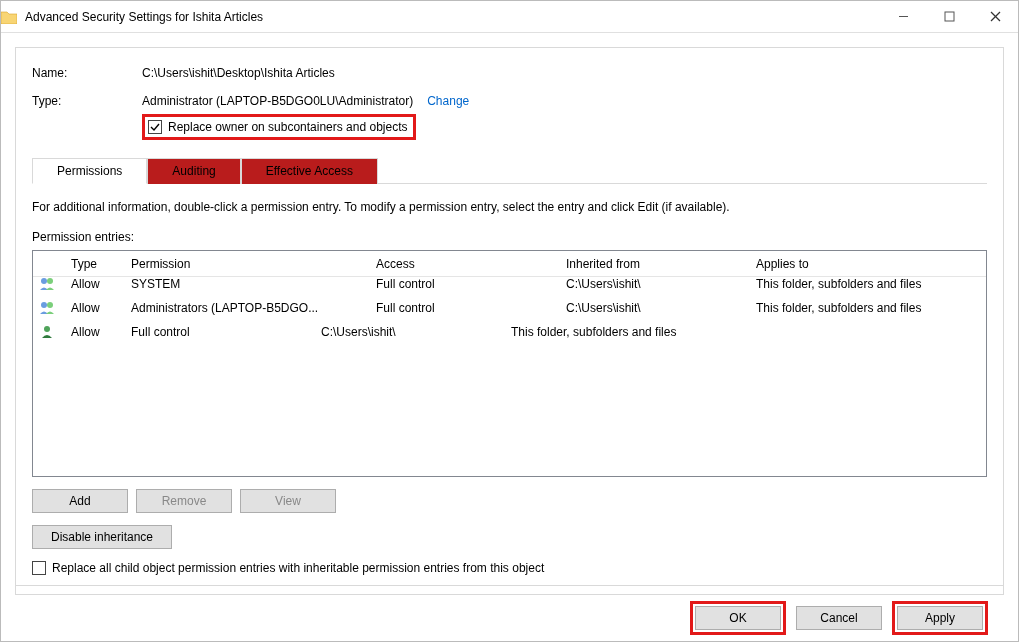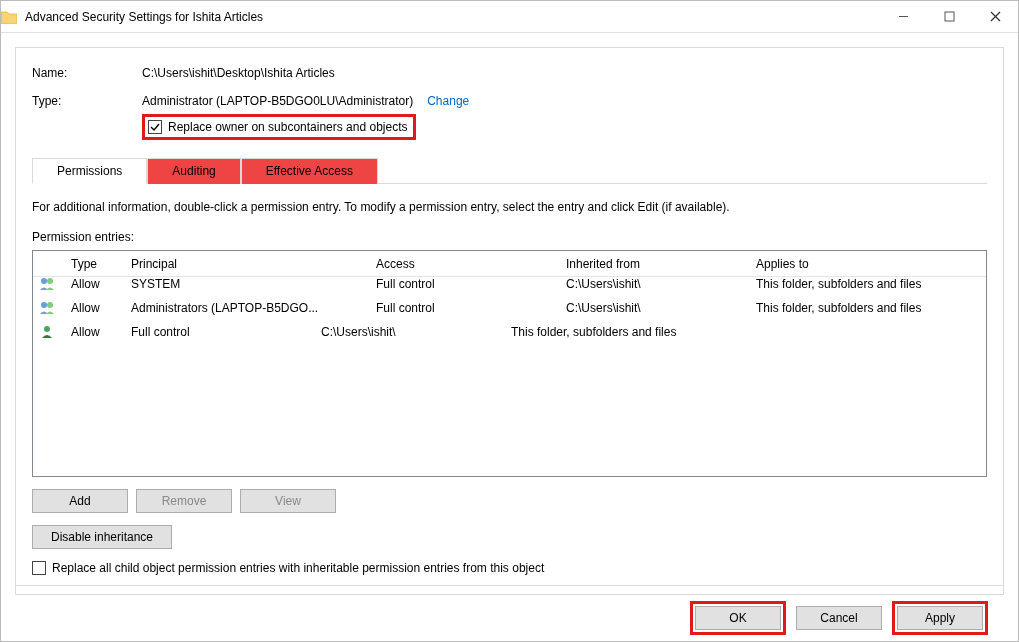--- a/index.html
+++ b/index.html
@@ -105,21 +105,21 @@
     font-size: 12px;
     margin-right: 0;
     position: relative;
     cursor: pointer;
   }
   .tab.active {
     border-bottom: 1px solid #fff;
     z-index: 2;
   }
   .tab.inactive {
-    background: #ef4444;
+    background: #b91c1c;
   }
   .tab-body {
     border-top: 1px solid #d9d9d9;
     padding-top: 16px;
     flex: 1;
     display: flex;
     flex-direction: column;
   }
   .info-text { font-size: 12px; margin-bottom: 16px; }
   .entries-label { font-size: 12px; margin-bottom: 6px; }
@@ -266,21 +266,21 @@
       </div>
 
       <div class="tab-body">
         <div class="info-text">For additional information, double-click a permission entry. To modify a permission entry, select the entry and click Edit (if available).</div>
         <div class="entries-label">Permission entries:</div>
 
         <div class="entries-table">
           <div class="thead">
             <div class="th col-icon"></div>
             <div class="th col-type">Type</div>
-            <div class="th col-principal">Principal</div>
+            <div class="th col-principal">Permission</div>
             <div class="th col-access">Access</div>
             <div class="th col-inherited">Inherited from</div>
             <div class="th col-applies">Applies to</div>
           </div>
 
           <div class="trow">
             <div class="td col-icon">
               <svg width="18" height="14" viewBox="0 0 18 14">
                   <circle cx="5" cy="4" r="3" fill="#6a9de0"></circle>
                   <circle cx="11" cy="4" r="3" fill="#7bcf7b"></circle>

